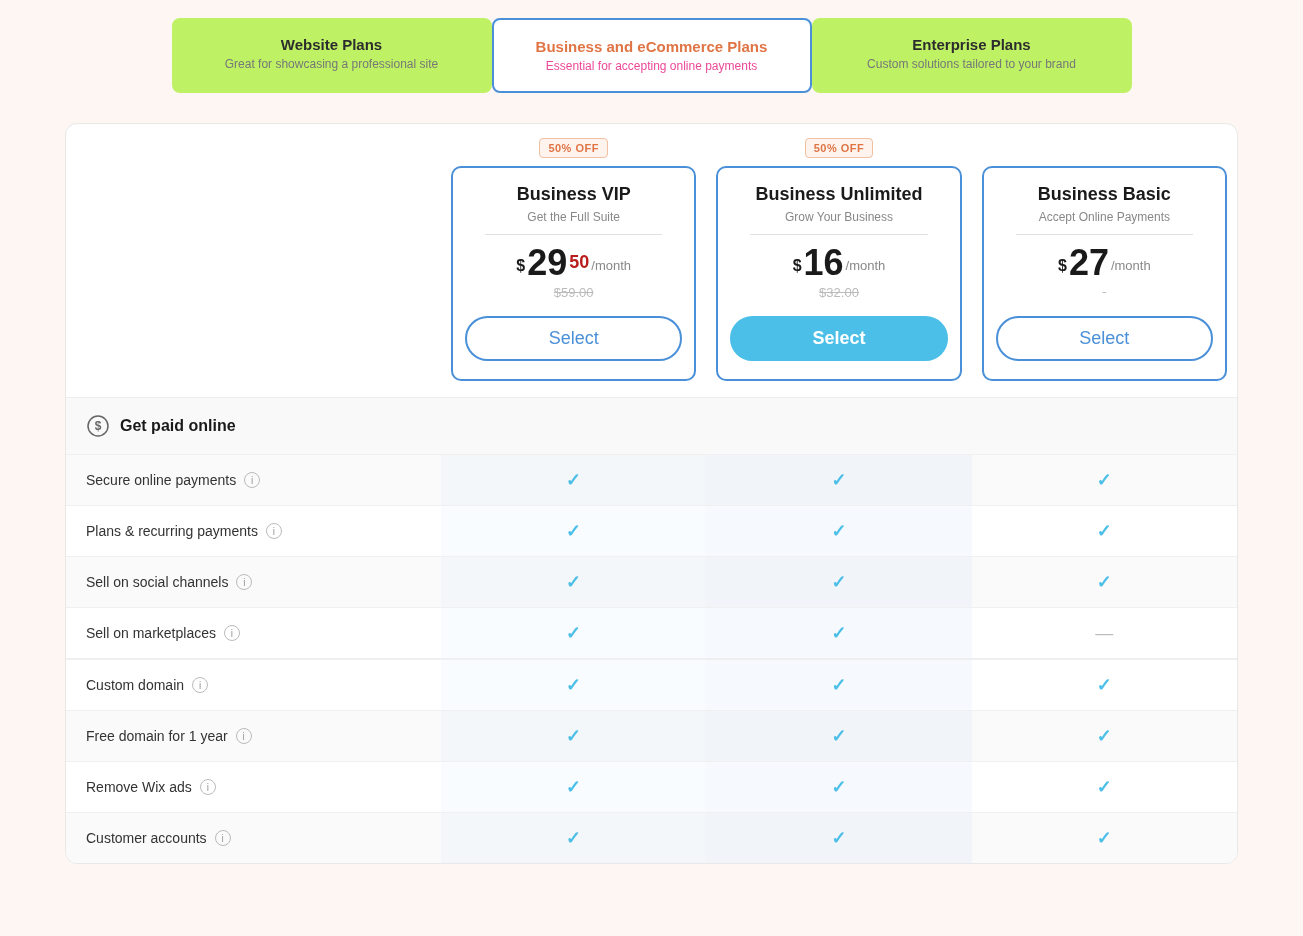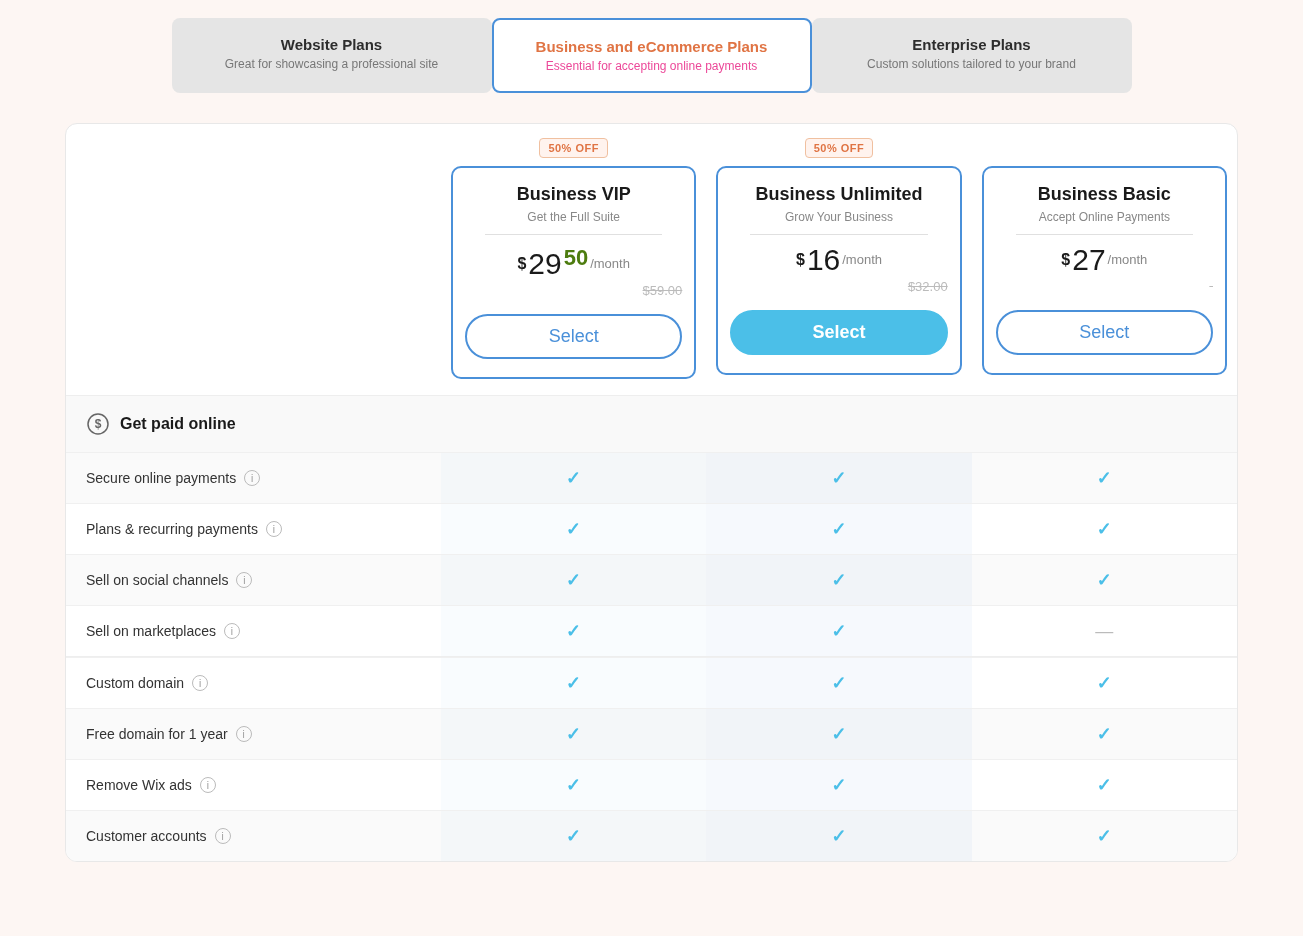--- a/index.html
+++ b/index.html
@@ -21,21 +21,21 @@
     .tab-item {
       flex: 1;
       max-width: 320px;
       text-align: center;
       padding: 18px 20px;
       border-radius: 8px;
       cursor: pointer;
     }
 
     .tab-item.inactive {
-      background: #e5e5e5;
+      background: #bef264;
     }
 
     .tab-item.active {
       background: #fff;
       border: 2px solid #4a90d9;
     }
 
     .tab-title {
       font-size: 15px;
       font-weight: 600;
@@ -145,45 +145,44 @@
     }
 
     .price-dollar-sign {
       font-size: 16px;
       font-weight: 600;
       color: #1a1a1a;
       margin-bottom: 6px;
     }
 
     .price-main {
-      font-size: 30px;
-      font-weight: 400;
+      font-size: 36px;
+      font-weight: 700;
       color: #1a1a1a;
       line-height: 1;
     }
 
     .price-cents {
-      font-size: 22px;
+      font-size: 18px;
       font-weight: 600;
-      color: #4d7c0f;
+      color: #b91c1c;
       margin-bottom: 8px;
     }
 
     .price-period {
       font-size: 13px;
       color: #888;
       margin-bottom: 8px;
     }
 
     .price-original {
       font-size: 13px;
       color: #bbb;
       text-decoration: line-through;
       margin-bottom: 10px;
-      text-align: right;
     }
 
     .select-btn {
       width: 100%;
       padding: 10px 0;
       border-radius: 50px;
       font-size: 18px;
       font-weight: 500;
       cursor: pointer;
       border: 2px solid #4a90d9;

